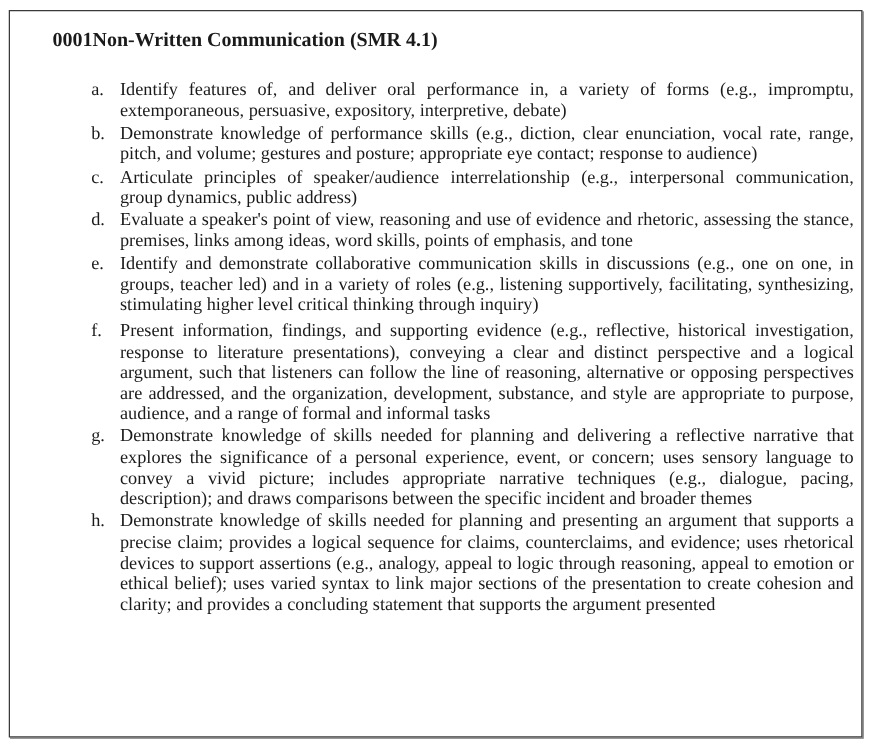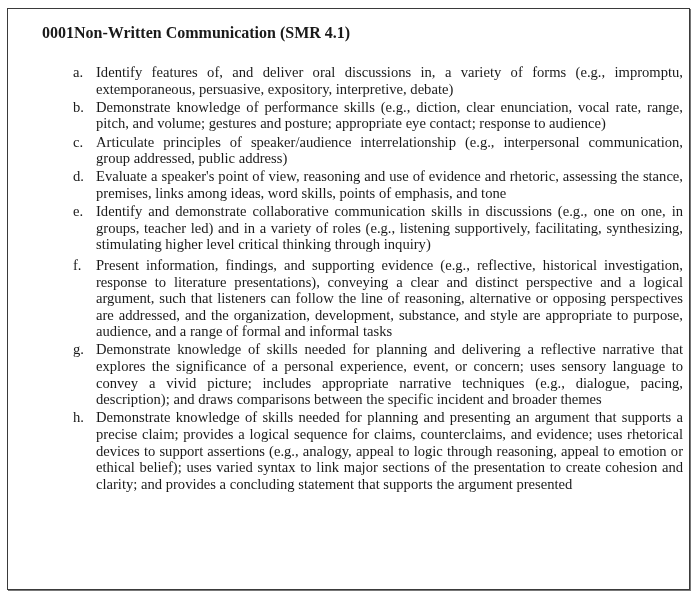--- a/index.html
+++ b/index.html
@@ -25,22 +25,22 @@
   .item.f { margin-top: 4px; }
 </style>
 </head>
 <body>
 
 <div class="frame doc">
   <div class="heading">
     <span class="code">0001</span><span>Non-Written Communication (SMR 4.1)</span>
   </div>
   <ol class="list">
-    <li class="item"><span class="marker">a.</span><span>Identify features of, and deliver oral discussions in, a variety of forms (e.g., impromptu, extemporaneous, persuasive, expository, interpretive, debate)</span></li>
+    <li class="item"><span class="marker">a.</span><span>Identify features of, and deliver oral performance in, a variety of forms (e.g., impromptu, extemporaneous, persuasive, expository, interpretive, debate)</span></li>
     <li class="item"><span class="marker">b.</span><span>Demonstrate knowledge of performance skills (e.g., diction, clear enunciation, vocal rate, range, pitch, and volume; gestures and posture; appropriate eye contact; response to audience)</span></li>
-    <li class="item"><span class="marker">c.</span><span>Articulate principles of speaker/audience interrelationship (e.g., interpersonal communication, group addressed, public address)</span></li>
+    <li class="item"><span class="marker">c.</span><span>Articulate principles of speaker/audience interrelationship (e.g., interpersonal communication, group dynamics, public address)</span></li>
     <li class="item"><span class="marker">d.</span><span>Evaluate a speaker's point of view, reasoning and use of evidence and rhetoric, assessing the stance, premises, links among ideas, word skills, points of emphasis, and tone</span></li>
     <li class="item"><span class="marker">e.</span><span>Identify and demonstrate collaborative communication skills in discussions (e.g., one on one, in groups, teacher led) and in a variety of roles (e.g., listening supportively, facilitating, synthesizing, stimulating higher level critical thinking through inquiry)</span></li>
     <li class="item f"><span class="marker">f.</span><span>Present information, findings, and supporting evidence (e.g., reflective, historical investigation, response to literature presentations), conveying a clear and distinct perspective and a logical argument, such that listeners can follow the line of reasoning, alternative or opposing perspectives are addressed, and the organization, development, substance, and style are appropriate to purpose, audience, and a range of formal and informal tasks</span></li>
     <li class="item"><span class="marker">g.</span><span>Demonstrate knowledge of skills needed for planning and delivering a reflective narrative that explores the significance of a personal experience, event, or concern; uses sensory language to convey a vivid picture; includes appropriate narrative techniques (e.g., dialogue, pacing, description); and draws comparisons between the specific incident and broader themes</span></li>
     <li class="item"><span class="marker">h.</span><span>Demonstrate knowledge of skills needed for planning and presenting an argument that supports a precise claim; provides a logical sequence for claims, counterclaims, and evidence; uses rhetorical devices to support assertions (e.g., analogy, appeal to logic through reasoning, appeal to emotion or ethical belief); uses varied syntax to link major sections of the presentation to create cohesion and clarity; and provides a concluding statement that supports the argument presented</span></li>
   </ol>
 </div>
 
 </body></html>

